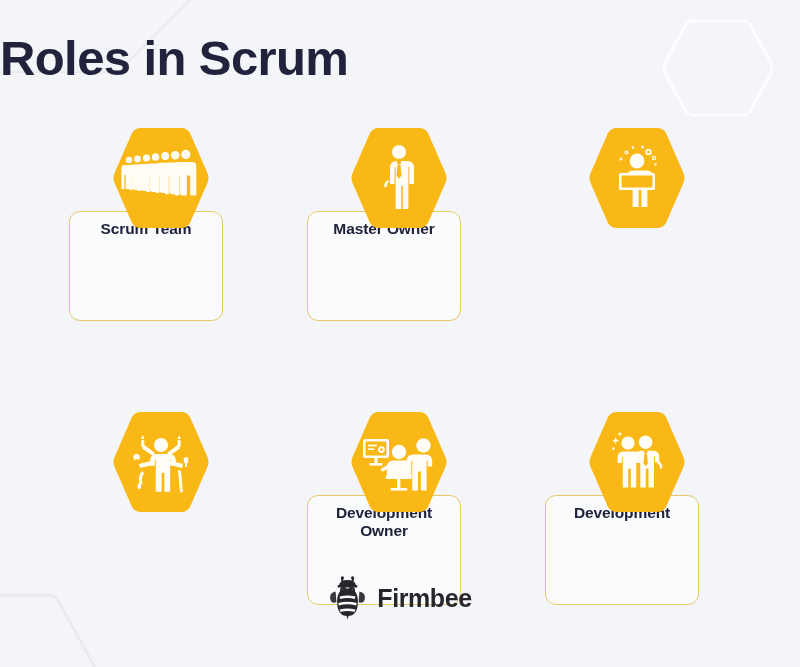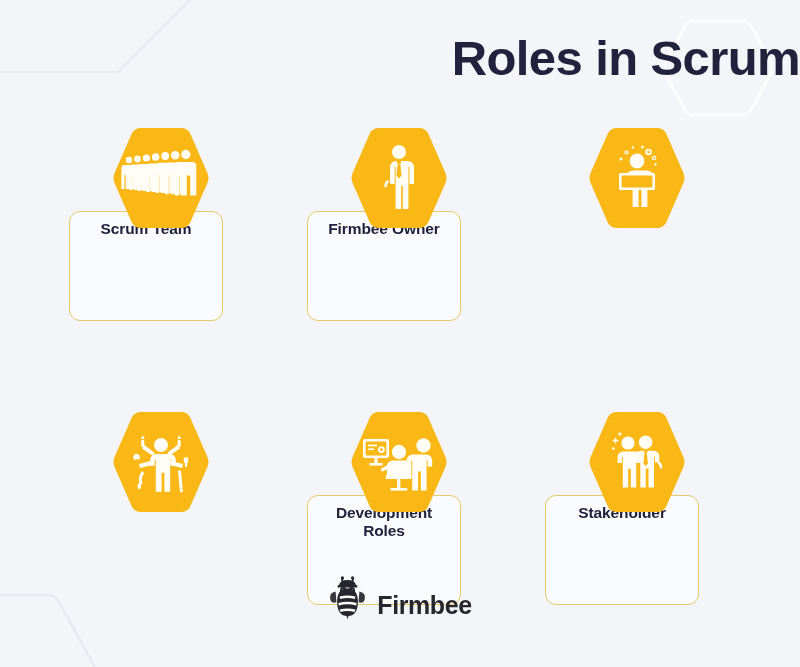--- a/index.html
+++ b/index.html
@@ -48,21 +48,21 @@
     width: 200px;
     height: 130px;
   }
 
   
   .title {
     position: absolute;
     left: 0;
     top: 27px;
     width: 800px;
-    text-align: right;
+    text-align: left;
     font-size: 49px;
     line-height: 62px;
     font-weight: 700;
     letter-spacing: -0.6px;
     color: #22223c;
     font-family: "Liberation Sans", sans-serif;
   }
 
   
   .grid {
@@ -133,21 +133,21 @@
   }
   .hex .icon-wrap svg { display: block; }
 
   
   .brand {
     position: absolute;
     left: 0;
     top: 576px;
     width: 800px;
     display: flex;
-    align-items: flex-end;
+    align-items: center;
     justify-content: center;
     gap: 9px;
   }
   .brand-mark { width: 40px; height: 44px; display: block; }
   .brand-name {
     font-size: 25px;
     font-weight: 700;
     color: #26262c;
     letter-spacing: -0.4px;
     font-family: "Liberation Sans", sans-serif;
@@ -208,21 +208,21 @@
                 <circle cx="64.8" cy="6.4" r="4.6"></circle>
                 <path d="M58.4 14 h12.9 a4 4 0 0 1 4 4 v29.6 h-6.1 v-20 h-3.4 v20 h-6.1 v-20 h-1.7 v20 h-4 v-29.6 a4 4 0 0 1 4 -4 z"></path>
               </g>
             </svg>
           </div>
         </div>
       </div>
 
       <div class="cell c1">
         <div class="card">
-          <div class="card-label">Firmbee Owner</div>
+          <div class="card-label">Master Owner</div>
         </div>
         <div class="hex">
           <svg width="96" height="104" viewBox="0 0 96 104">
             <path d="M28 2 L68 2 Q74 2 77 7 L94 46 Q97 52 94 58 L77 97 Q74 102 68 102 L28 102 Q22 102 19 97 L2 58 Q-1 52 2 46 L19 7 Q22 2 28 2 Z" fill="#f9b815"></path>
           </svg>
           <div class="icon-wrap">
             <svg width="44" height="66" viewBox="0 0 44 66" style="margin-top:-2px">
               <g fill="#fffdf5">
                 <circle cx="22" cy="8" r="7"></circle>
                 <path d="M13 17 h18 a6 6 0 0 1 6 6 v17 h-4.6 v-17 h-1 v42 h-5.6 v-23 h-1.6 v23 h-5.6 v-42 h-1 v17 h-4.6 v-17 a6 6 0 0 1 6 -6 z"></path>
@@ -295,21 +295,21 @@
                 <path d="M54 41 l3 1 1.6 17 -3 1 z"></path>
                 <path d="M55.6 59.8 h3.6 l-0.6 3.4 h-2.4 z"></path>
               </g>
             </svg>
           </div>
         </div>
       </div>
 
       <div class="cell c1">
         <div class="card">
-          <div class="card-label">Development Roles</div>
+          <div class="card-label">Development Owner</div>
         </div>
         <div class="hex">
           <svg width="96" height="104" viewBox="0 0 96 104">
             <path d="M28 2 L68 2 Q74 2 77 7 L94 46 Q97 52 94 58 L77 97 Q74 102 68 102 L28 102 Q22 102 19 97 L2 58 Q-1 52 2 46 L19 7 Q22 2 28 2 Z" fill="#f9b815"></path>
           </svg>
           <div class="icon-wrap">
             <svg width="76" height="62" viewBox="0 0 76 62" style="margin-top:2px">
               <g fill="#fffdf5">
 
                 <rect x="2" y="7" width="26" height="19" rx="2"></rect>
@@ -332,21 +332,21 @@
                 <path d="M53.6 22.6 h17.8 a5.8 5.8 0 0 1 5.8 5.8 v6 h-4.6 v-6 h-1 v30 h-5.8 v-19 h-2.8 v19 h-5.8 v-30 h-1 v6 h-4.6 v-6 a5.8 5.8 0 0 1 5.8 -5.8 z" transform="translate(-6 0)"></path>
                 <path d="M48.8 25.6 l-6.6 7 2.6 2.6 6.6 -7 z"></path>
               </g>
             </svg>
           </div>
         </div>
       </div>
 
       <div class="cell c2">
         <div class="card">
-          <div class="card-label">Stakeholder</div>
+          <div class="card-label">Development</div>
         </div>
         <div class="hex">
           <svg width="96" height="104" viewBox="0 0 96 104">
             <path d="M28 2 L68 2 Q74 2 77 7 L94 46 Q97 52 94 58 L77 97 Q74 102 68 102 L28 102 Q22 102 19 97 L2 58 Q-1 52 2 46 L19 7 Q22 2 28 2 Z" fill="#f9b815"></path>
           </svg>
           <div class="icon-wrap">
             <svg width="60" height="66" viewBox="0 0 60 66" style="margin-top:0px">
               <g fill="#fffdf5">
 
                 <circle cx="21" cy="14" r="6.6"></circle>

